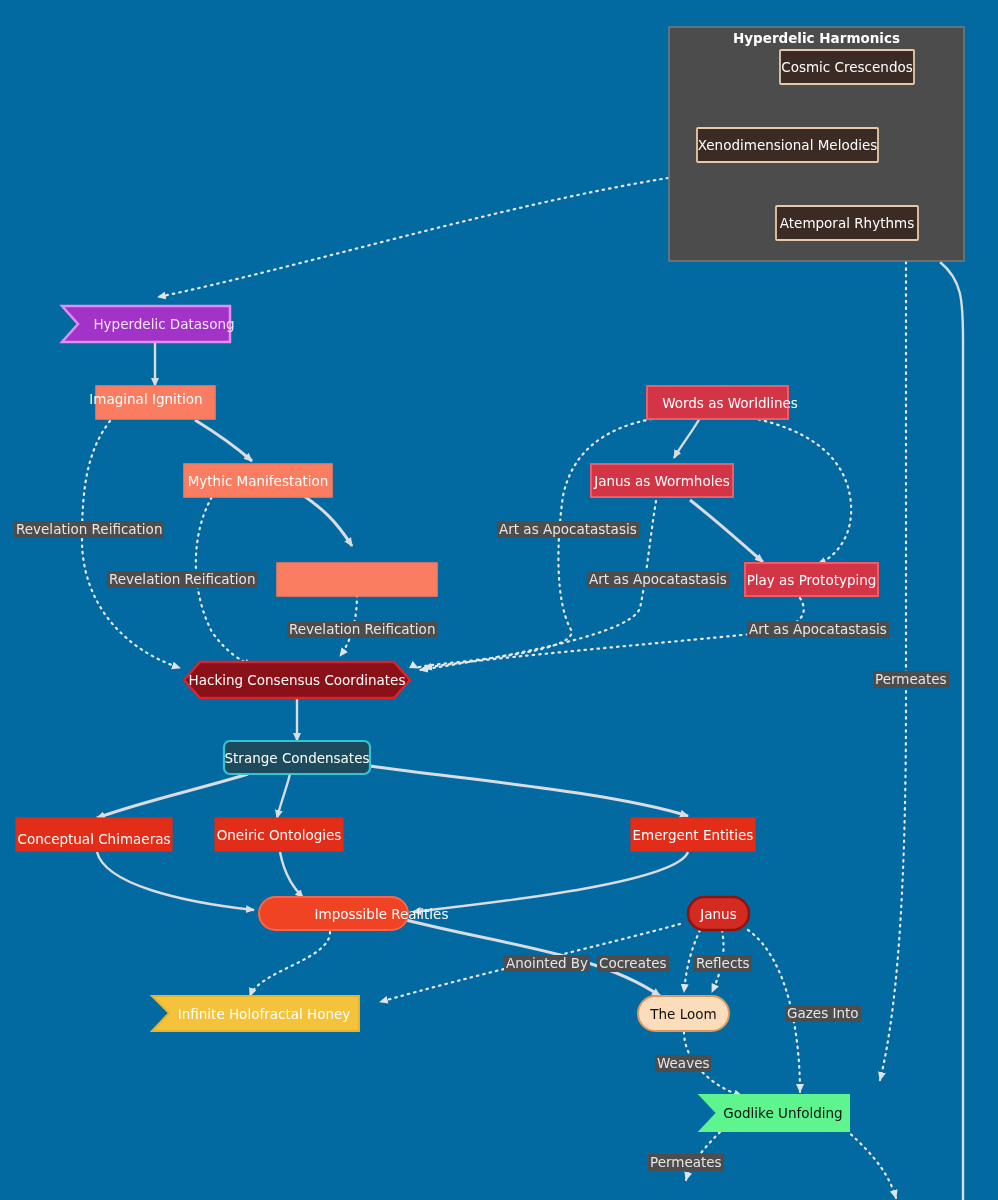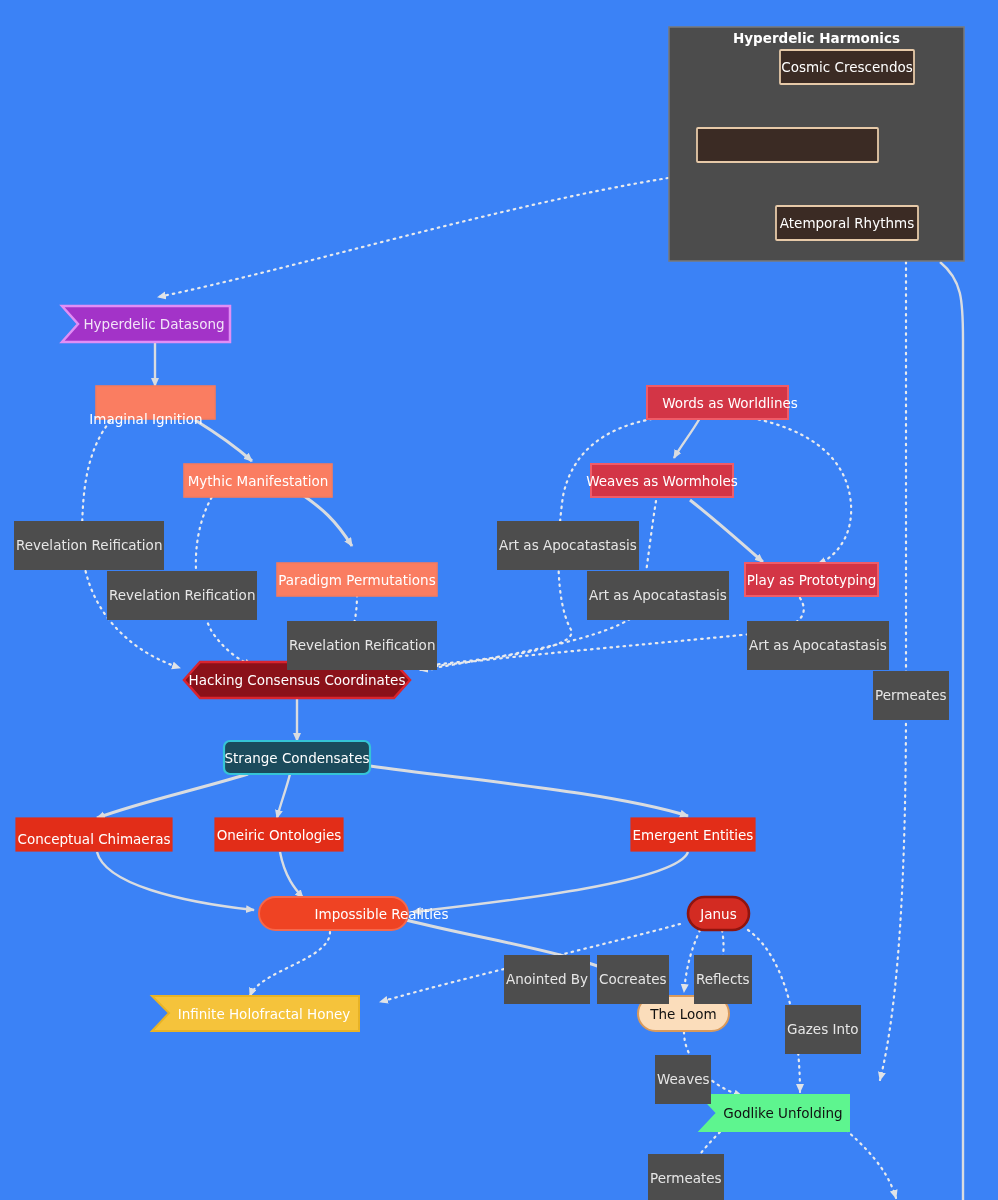--- a/index.html
+++ b/index.html
@@ -1,34 +1,34 @@
 <!DOCTYPE html>
 <html><head>
 <meta charset="utf-8">
 <style>
   html,body{margin:0;padding:0;background:#2b303b;}
   body{
     font-family:"DejaVu Sans","Liberation Sans",sans-serif;
     width:998px;height:1200px;overflow:hidden;position:relative;
   }
-  #stage{position:relative;width:998px;height:1200px;background:#3b82f6;}
+  #stage{position:relative;width:998px;height:1200px;background:#0369a1;}
   svg.layer{position:absolute;left:0;top:0;width:998px;height:1200px;overflow:visible;}
   #edge-layer{z-index:1;}
   #node-layer{z-index:3;}
   .nodetext{
     position:absolute;z-index:4;
     display:flex;align-items:center;justify-content:center;
     pointer-events:none;white-space:nowrap;
     font-size:13.5px;
   }
   .edgelabel{
     position:absolute;z-index:5;
     background:#4d4d4d;color:#e6e6e6;
     font-size:13.5px;line-height:17px;
-    padding:16px 2px;white-space:nowrap;
+    padding:0 2px;white-space:nowrap;
   }
   .sgtitle{
     position:absolute;z-index:4;color:#ffffff;font-size:13.5px;
     font-weight:bold;white-space:nowrap;
   }
 </style>
 </head>
 <body>
 
 <div id="stage">
@@ -151,29 +151,29 @@
     <path d="M152,996 L359,996 L359,1031 L152,1031 L169,1013 Z" fill="#f5c33b" stroke="#e8b325" stroke-width="2"></path>
 
     <rect x="638" y="996" width="91" height="35" rx="17.5" fill="#fbddbb" stroke="#d99a5c" stroke-width="2"></rect>
 
     <path d="M700,1095 L849,1095 L849,1131 L700,1131 L717,1113 Z" fill="#5ef58f" stroke="#5ef58f" stroke-width="2"></path>
   </svg>
 
   <div class="sgtitle" style="left:669px;top:30px;width:295px;text-align:center;">Hyperdelic Harmonics</div>
 
   <div class="nodetext" style="left:780px;top:50px;width:134px;height:34px;color:#ffffff;">Cosmic Crescendos</div>
+  <div class="nodetext" style="left:697px;top:128px;width:181px;height:34px;color:#ffffff;">Xenodimensional Melodies</div>
   <div class="nodetext" style="left:776px;top:206px;width:142px;height:34px;color:#ffffff;">Atemporal Rhythms</div>
 
-  <div class="nodetext" style="left:78px;top:306px;width:152px;height:36px;color:#f2e4f7;">Hyperdelic Datasong</div>
-  <div class="nodetext" style="left:96px;top:402px;width:100px;height:33px;color:#ffffff;">Imaginal Ignition</div>
+  <div class="nodetext" style="left:88px;top:306px;width:152px;height:36px;color:#f2e4f7;">Hyperdelic Datasong</div>
+  <div class="nodetext" style="left:96px;top:382px;width:100px;height:33px;color:#ffffff;">Imaginal Ignition</div>
   <div class="nodetext" style="left:184px;top:464px;width:148px;height:33px;color:#ffffff;">Mythic Manifestation</div>
-  <div class="nodetext" style="left:277px;top:563px;width:160px;height:33px;color:#ffffff;">Paradigm Permutations</div>
 
   <div class="nodetext" style="left:647px;top:386px;width:166px;height:33px;color:#ffffff;">Words as Worldlines</div>
-  <div class="nodetext" style="left:591px;top:464px;width:142px;height:33px;color:#ffffff;">Weaves as Wormholes</div>
+  <div class="nodetext" style="left:591px;top:464px;width:142px;height:33px;color:#ffffff;">Janus as Wormholes</div>
   <div class="nodetext" style="left:745px;top:563px;width:133px;height:33px;color:#ffffff;">Play as Prototyping</div>
 
   <div class="nodetext" style="left:200px;top:662px;width:194px;height:36px;color:#ffffff;">Hacking Consensus Coordinates</div>
   <div class="nodetext" style="left:224px;top:741px;width:146px;height:33px;color:#ffffff;">Strange Condensates</div>
 
   <div class="nodetext" style="left:16px;top:818px;width:156px;height:42px;color:#ffffff;">Conceptual Chimaeras</div>
   <div class="nodetext" style="left:215px;top:818px;width:128px;height:33px;color:#ffffff;">Oneiric Ontologies</div>
   <div class="nodetext" style="left:631px;top:818px;width:124px;height:33px;color:#ffffff;text-align:right;">Emergent Entities</div>
 
   <div class="nodetext" style="left:259px;top:897px;width:149px;height:33px;color:#ffffff;margin-left:48px;">Impossible Realities</div>

